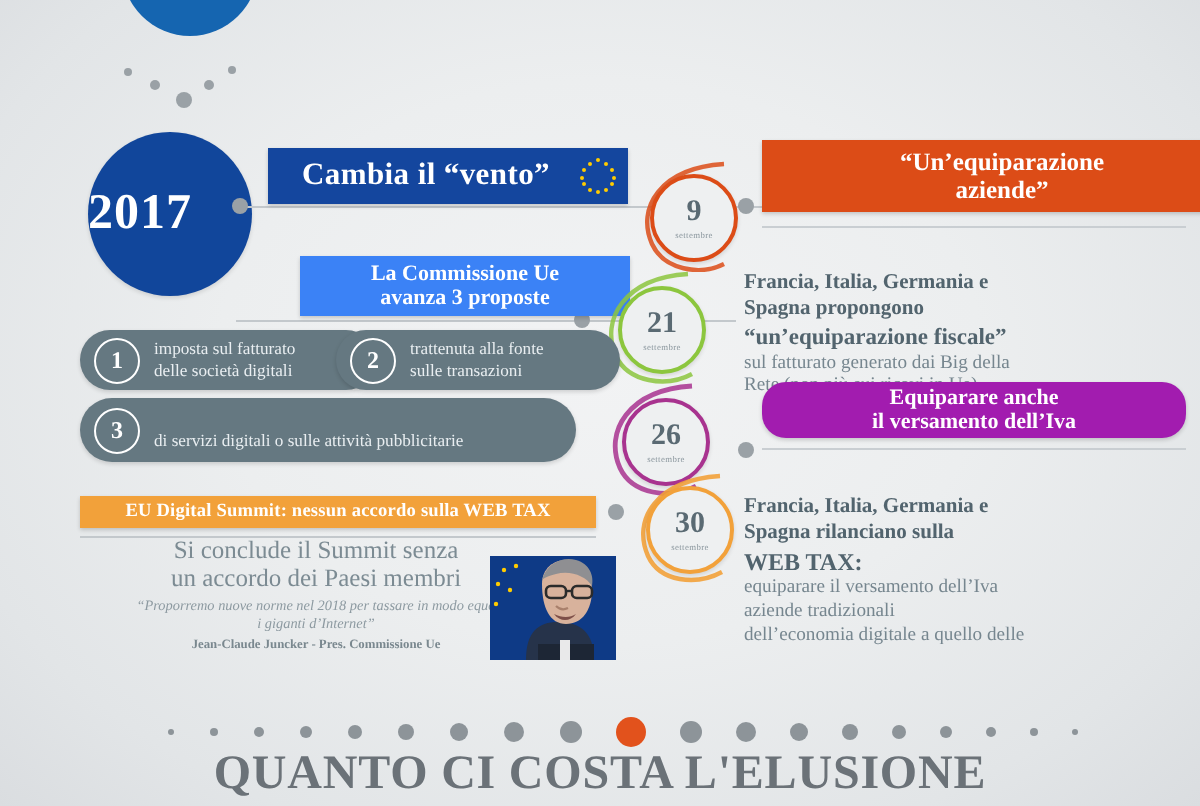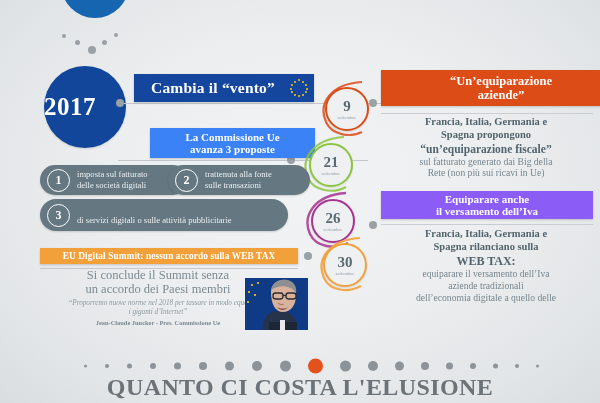--- a/index.html
+++ b/index.html
@@ -38,21 +38,21 @@
 
   
   .banner{
     color:#fff;text-align:center;font-weight:700;line-height:1.12;
     box-shadow:0 1px 2px rgba(0,0,0,.18);
     display:flex;align-items:center;justify-content:center;
   }
   .b-blue{background:#14469e;}
   .b-green{background:#3b82f6;}
   .b-orange{background:#dc4c17;}
-  .b-purple{background:#8b5cf6;}
+  .b-purple{background:#a21caf;border-radius:12px;}
   .b-amber{background:#f2a13a;}
 
   .cambia{
     left:134px;top:74px;width:180px;height:28px;font-size:15.5px;
     letter-spacing:.2px;padding-right:22px;box-sizing:border-box;
   }
   .eu-stars{
     position:absolute;right:6px;top:50%;transform:translateY(-50%);
     width:18px;height:18px;
   }
@@ -101,21 +101,21 @@
   }
   .datec b{font-size:15px;line-height:1;color:#5a6a73;font-weight:700;}
   .datec s{font-size:4.4px;text-decoration:none;color:#8b979e;letter-spacing:.2px;margin-top:1px;}
   .c-orange{border-color:#dc4c17;}
   .c-green{border-color:#8cc63e;}
   .c-purple{border-color:#a8338f;}
   .c-amber{border-color:#f2a13a;}
 
   
   .rtext{
-    position:absolute;text-align:center;color:#5d6f79;
+    position:absolute;text-align:left;color:#5d6f79;margin-top:20px;
   }
   .rtext .strong{font-weight:700;color:#52646e;display:block;}
   .rtext .big{font-weight:700;color:#52646e;display:block;}
   .rtext .thin{display:block;color:#76868f;}
 
   
   .summit-body{
     position:absolute;left:68px;top:268px;width:180px;text-align:center;color:#6b7b84;
   }
   .summit-body .l1{font-size:12.5px;line-height:1.12;color:#7c8b93;text-align:center;}

